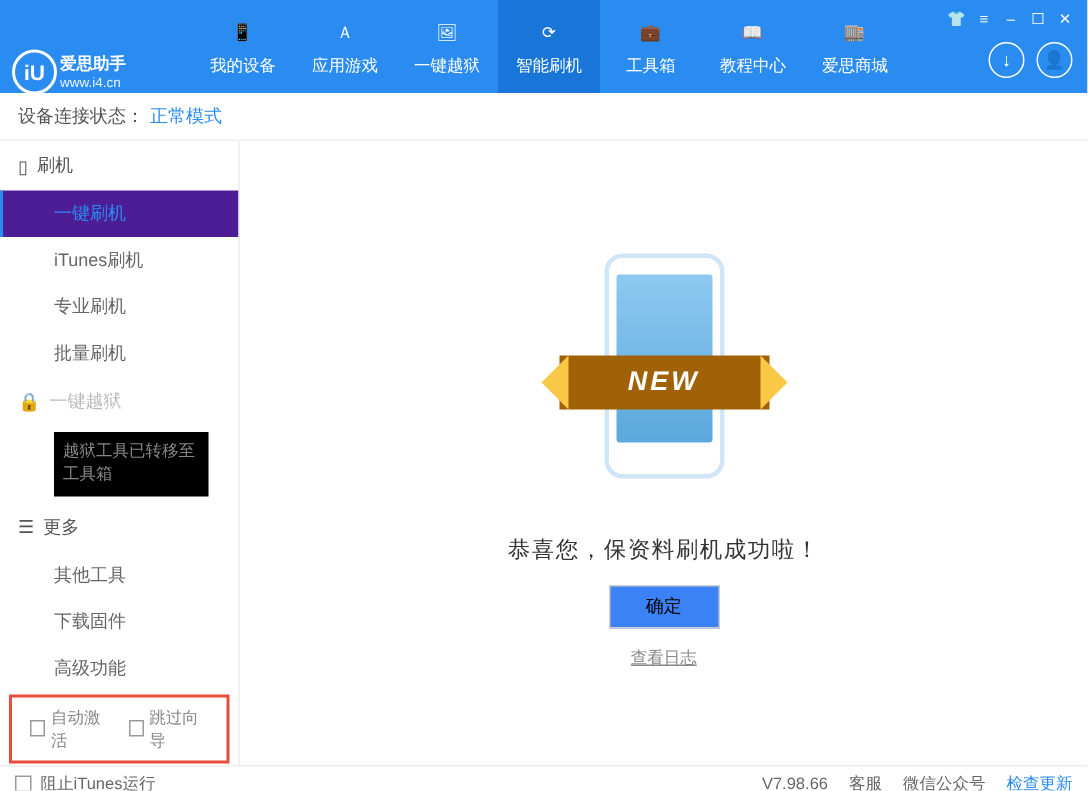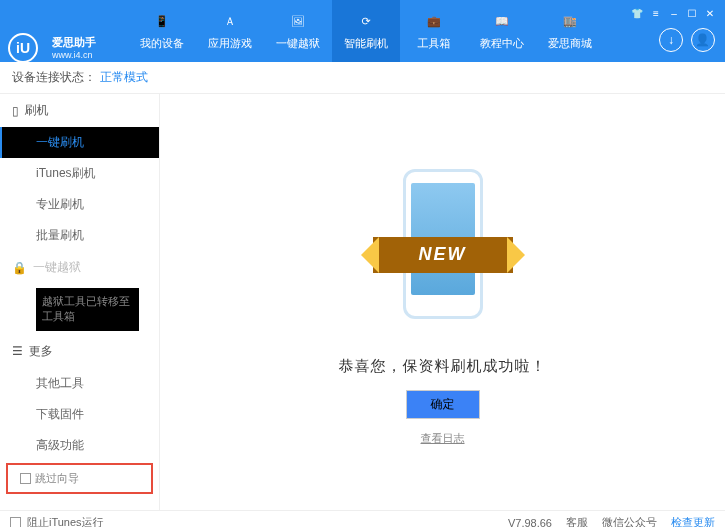--- a/index.html
+++ b/index.html
@@ -1,19 +1,19 @@
 <!DOCTYPE html>
 <html><head>
 <meta charset="utf-8">
 <style>
 * { margin: 0; padding: 0; box-sizing: border-box; font-family: "Microsoft YaHei", Arial, sans-serif; }
 body { width: 725px; height: 527px; overflow: hidden; background: #fff; }
 
 .header { background: #2a8cf0; height: 62px; display: flex; align-items: center; padding: 0 8px; position: relative; }
-.logo-area { display: flex; align-items: center; gap: 14px; width: 120px; margin-top: 33px; }
+.logo-area { display: flex; align-items: center; gap: 2px; width: 120px; margin-top: 33px; }
 .logo-circle { width: 30px; height: 30px; border: 2px solid #fff; border-radius: 50%; display: flex; align-items: center; justify-content: center; color: #fff; font-weight: bold; font-size: 14px; }
 .logo-text { color: #fff; display: flex; flex-direction: column; }
 .logo-title { font-size: 11px; font-weight: bold; }
 .logo-url { font-size: 9px; opacity: 0.9; }
 
 .nav { display: flex; height: 100%; }
 .nav-item { width: 68px; display: flex; flex-direction: column; align-items: center; justify-content: center; gap: 4px; color: #fff; font-size: 11px; cursor: pointer; }
 .nav-item.active { background: #1976d8; }
 .nav-icon { width: 20px; height: 20px; display: flex; align-items: center; justify-content: center; }
 
@@ -23,21 +23,21 @@
 .header-circles { position: absolute; right: 10px; top: 28px; display: flex; gap: 8px; }
 .circle-btn { width: 24px; height: 24px; border: 1.5px solid #fff; border-radius: 50%; display: flex; align-items: center; justify-content: center; color: #fff; cursor: pointer; font-size: 12px; }
 
 .status-bar { height: 32px; display: flex; align-items: center; padding: 0 12px; font-size: 12px; color: #555; border-bottom: 1px solid #eee; gap: 4px; }
 .status-mode { color: #2a8cf0; }
 
 .content { display: flex; height: 416px; }
 .sidebar { width: 160px; border-right: 1px solid #eee; font-size: 12px; color: #666; overflow: hidden; }
 .side-group { padding: 8px 12px; display: flex; align-items: center; gap: 6px; color: #555; }
 .side-item { padding: 7px 12px 7px 36px; cursor: pointer; color: #666; }
-.side-item.active { background: #000000; color: #2a8cf0; border-left: 2px solid #2a8cf0; padding-left: 34px; }
+.side-item.active { background: #4c1d95; color: #2a8cf0; border-left: 2px solid #2a8cf0; padding-left: 34px; }
 .side-note { background: #000000; margin: 4px 20px 4px 36px; padding: 6px; font-size: 11px; color: #888; line-height: 1.4; }
 .checkbox-row { padding: 6px 12px; display: flex; gap: 12px; border: 2px solid #e74c3c; margin: 2px 6px; }
 .checkbox-item { display: flex; align-items: center; gap: 4px; font-size: 11px; color: #888; }
 .checkbox-box { width: 11px; height: 11px; border: 1px solid #999; }
 
 .main { flex: 1; display: flex; flex-direction: column; align-items: center; justify-content: center; padding: 20px; }
 .phone-img { position: relative; width: 140px; height: 180px; }
 .phone-body { position: absolute; left: 30px; top: 10px; width: 80px; height: 150px; background: #fff; border: 3px solid #d0e5f5; border-radius: 12px; }
 .phone-screen { position: absolute; left: 38px; top: 24px; width: 64px; height: 112px; background: linear-gradient(180deg,#8ec9f0,#5aa8dc); border-radius: 2px; }
 .new-banner { position: absolute; left: 0; top: 78px; width: 140px; height: 36px; background: #a16207; display: flex; align-items: center; justify-content: center; font-weight: bold; font-style: italic; color: #fff; font-size: 18px; letter-spacing: 2px; }
@@ -133,20 +133,24 @@
     <div class="side-group">
         <span>☰</span>
         <span>更多</span>
       </div>
     <div class="side-item">其他工具</div>
     <div class="side-item">下载固件</div>
     <div class="side-item">高级功能</div>
     <div class="checkbox-row">
       <label class="checkbox-item">
           <span class="checkbox-box"></span>
+          <span>自动激活</span>
+        </label>
+      <label class="checkbox-item">
+          <span class="checkbox-box"></span>
           <span>跳过向导</span>
         </label>
     </div>
 
   </div>
 
   <div class="main">
     <div class="phone-img">
       <div class="phone-body"></div>
       <div class="phone-screen"></div>

